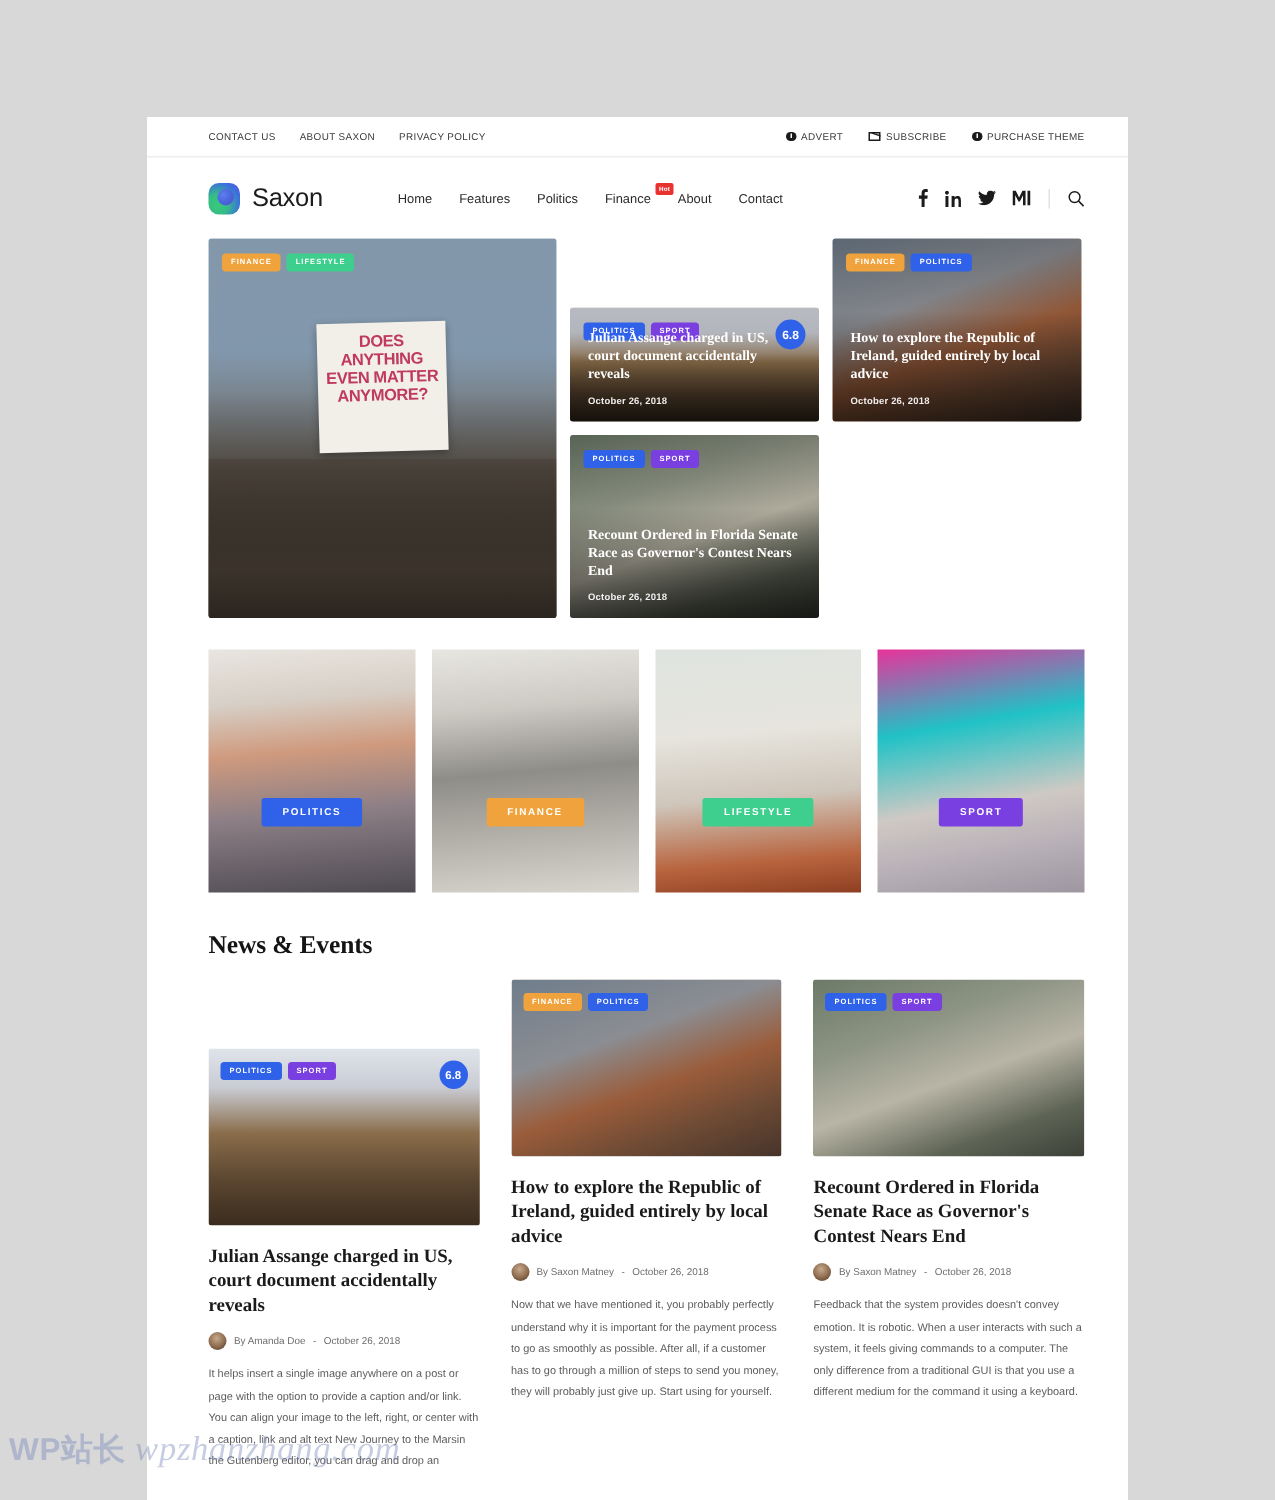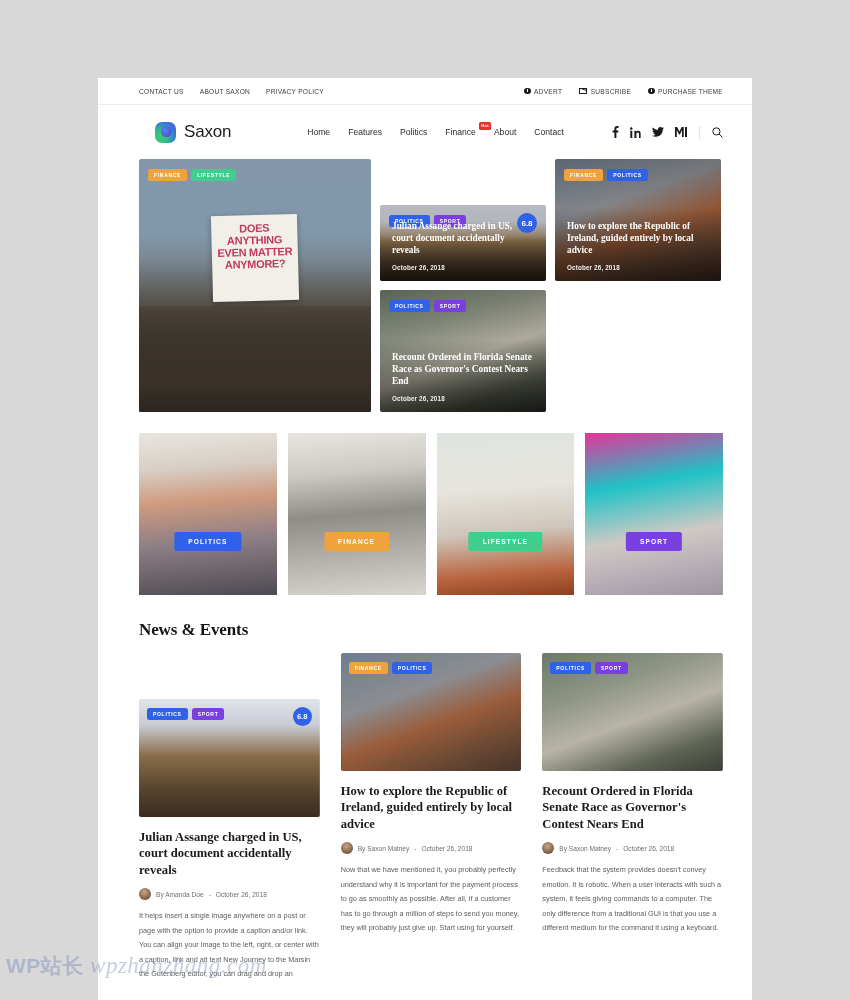--- a/index.html
+++ b/index.html
@@ -80,34 +80,34 @@
     border-top:.9px solid #1a1a1a;
     transform: skewY(20deg);
   }
 
   
   .header {
     height: 54px;
     display: flex; align-items: center;
     padding: 0 29px 0 41px;
   }
-  .brand { display: flex; align-items: center; gap: 8px; margin-left: 16px; }
+  .brand { display: flex; align-items: center; gap: 8px; }
   .logo-mark {
     width: 21px; height: 21px; border-radius: 7px;
     background: radial-gradient(circle at 28% 70%, #38c97a 0%, #35bd86 32%, #3a6fe0 72%, #6a4fe0 100%);
     position: relative; flex: none;
   }
   .logo-mark::after {
     content:""; position:absolute; left:5.5px; top:4.5px;
     width: 11px; height: 11px; border-radius: 50%;
     background: radial-gradient(circle at 35% 35%, #5b7ff0 0%, #4a5fd8 60%, #6a4fe0 100%);
   }
   .brand-name { font-size: 17px; color: #1b1b1b; letter-spacing: -.2px; }
 
-  .nav { display: flex; align-items: center; gap: 18px; margin-left: 76px; }
+  .nav { display: flex; align-items: center; gap: 18px; margin-left: 50px; }
   .nav-item {
     font-size: 8.6px; color: #2b2b2b; white-space: nowrap;
     position: relative; text-decoration: none;
   }
   .hot-badge {
     position: absolute; left: calc(100% + 3px); top: -5px;
     background: #e8322e; color: #fff;
     font-size: 4.2px; font-weight: bold; letter-spacing: .2px;
     padding: 1.4px 2.4px; border-radius: 1.5px;
   }

